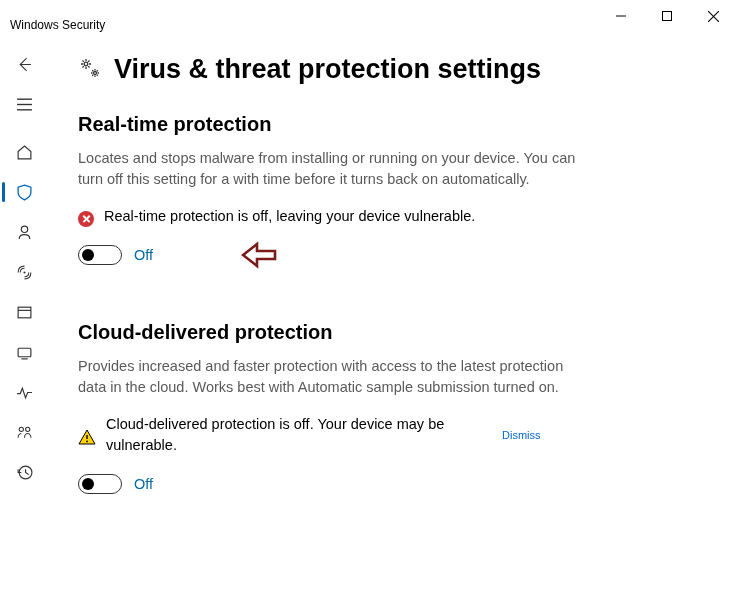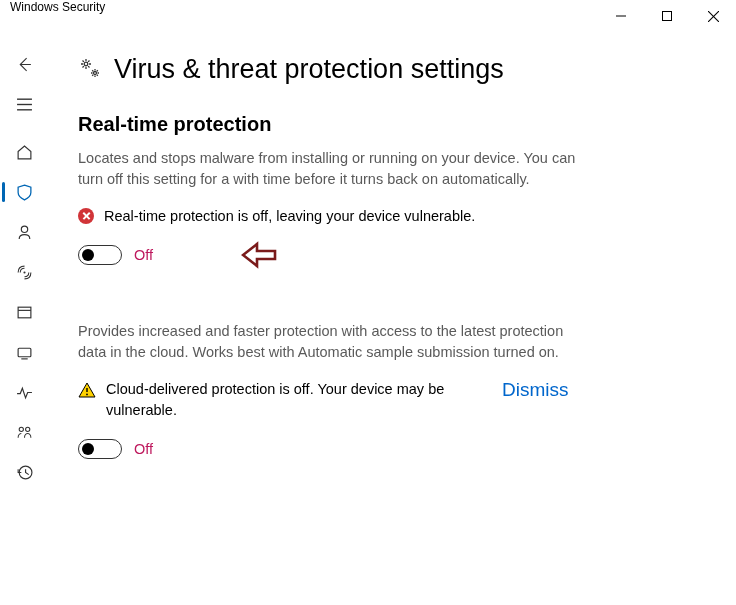--- a/index.html
+++ b/index.html
@@ -1,47 +1,47 @@
 <!DOCTYPE html>
 <html><head>
   <meta charset="utf-8">
   <style>
     * { margin: 0; padding: 0; box-sizing: border-box; font-family: "Segoe UI", sans-serif; }
     body { width: 736px; height: 605px; background: #fff; overflow: hidden; position: relative; }
 
-    .titlebar { height: 32px; display: flex; align-items: flex-start; padding-left: 10px; font-size: 12px; color: #000; }
+    .titlebar { height: 32px; display: flex; align-items: flex-end; padding-left: 10px; font-size: 12px; color: #000; }
     .titlebar .title { flex: 1; }
     .titlebar .btn { width: 46px; height: 32px; display: flex; align-items: center; justify-content: center; }
 
     .app-body { display: flex; height: calc(605px - 32px); }
 
     .sidebar { width: 48px; display: flex; flex-direction: column; align-items: center; padding-top: 12px; gap: 0; }
     .sidebar .nav-item { width: 44px; height: 40px; display: flex; align-items: center; justify-content: center; position: relative; }
     .sidebar .nav-item.active::before { content: ""; position: absolute; left: 0; top: 10px; width: 3px; height: 20px; background: #0066b4; border-radius: 2px; }
     .sidebar svg { width: 17px; height: 17px; }
 
     .content { flex: 1; padding: 22px 30px 0 30px; overflow: hidden; }
 
     .page-header { display: flex; align-items: center; gap: 12px; margin-bottom: 14px; }
-    .page-header h1 { font-size: 27px; font-weight: 400; color: #000; }
+    .page-header h1 { font-size: 27px; font-weight: 700; color: #000; }
 
     .page-desc { font-size: 14.5px; color: #5a5a5a; line-height: 1.45; max-width: 510px; margin-bottom: 46px; }
 
     .section { margin-bottom: 56px; }
     .section h2 { font-size: 20px; font-weight: 600; color: #000; margin-bottom: 12px; margin-top: 28px; }
     .section .section-desc { font-size: 14.5px; color: #5a5a5a; line-height: 1.45; max-width: 500px; margin-bottom: 16px; }
 
-    .alert-row { display: flex; align-items: flex-start; gap: 10px; margin-bottom: 18px; }
+    .alert-row { display: flex; align-items: center; gap: 10px; margin-bottom: 18px; }
     .alert-row .msg { font-size: 14.5px; color: #000; line-height: 1.45; max-width: 380px; padding-top: 0; }
-    .alert-row .dismiss { font-size: 19px; color: #0066cc; margin-left: 6px; cursor: pointer; }
+    .alert-row .dismiss { font-size: 11px; color: #0066cc; margin-left: 6px; cursor: pointer; }
 
     .toggle-row { display: flex; align-items: center; gap: 12px; position: relative; }
     .toggle { width: 44px; height: 20px; border: 1px solid #333; border-radius: 10px; background: #fff; position: relative; cursor: pointer; }
     .toggle .knob { width: 12px; height: 12px; background: #000; border-radius: 50%; position: absolute; top: 3px; left: 3px; }
-    .toggle-label { font-size: 14.5px; color: #be185d; }
+    .toggle-label { font-size: 14.5px; color: #0369a1; }
 
     .arrow-annotation { position: absolute; left: 163px; top: -4px; }
 
     .error-icon { width: 16px; height: 16px; background: #d13438; border-radius: 50%; display: flex; align-items: center; justify-content: center; flex-shrink: 0; position: relative; top: 2px; }
     .error-icon::before, .error-icon::after { content:""; position:absolute; width:9px; height:1.8px; background:#fff; }
     .error-icon::before { transform: rotate(45deg); }
     .error-icon::after { transform: rotate(-45deg); }
 
     .warn-icon { width: 18px; height: 18px; flex-shrink: 0; position: relative; top: 2px; }
   </style>
@@ -168,20 +168,21 @@
         <span class="toggle-label">Off</span>
         <span class="arrow-annotation">
           <svg width="36" height="28" viewBox="0 0 36 28">
             <path d="M34 10 L16 10 L16 3 L2 14 L16 25 L16 18 L34 18 Z" fill="none" stroke="#7a1a1a" stroke-width="2.6" stroke-linejoin="miter"></path>
           </svg>
         </span>
       </div>
     </div>
 
     <div class="section">
+      <h2>Cloud-delivered protection</h2>
       <p class="section-desc">Provides increased and faster protection with access to the latest protection data in the cloud. Works best with Automatic sample submission turned on.</p>
       <div class="alert-row">
         <span class="warn-icon">
           <svg width="18" height="18" viewBox="0 0 18 18">
             <path d="M9 2 L17 16 L1 16 Z" fill="#ffd200" stroke="#000" stroke-width="1"></path>
             <line x1="9" y1="7" x2="9" y2="11" stroke="#000" stroke-width="1.4"></line>
             <circle cx="9" cy="13.4" r="0.9" fill="#000"></circle>
           </svg>
         </span>
         <span class="msg">Cloud-delivered protection is off. Your device may be vulnerable.</span>

